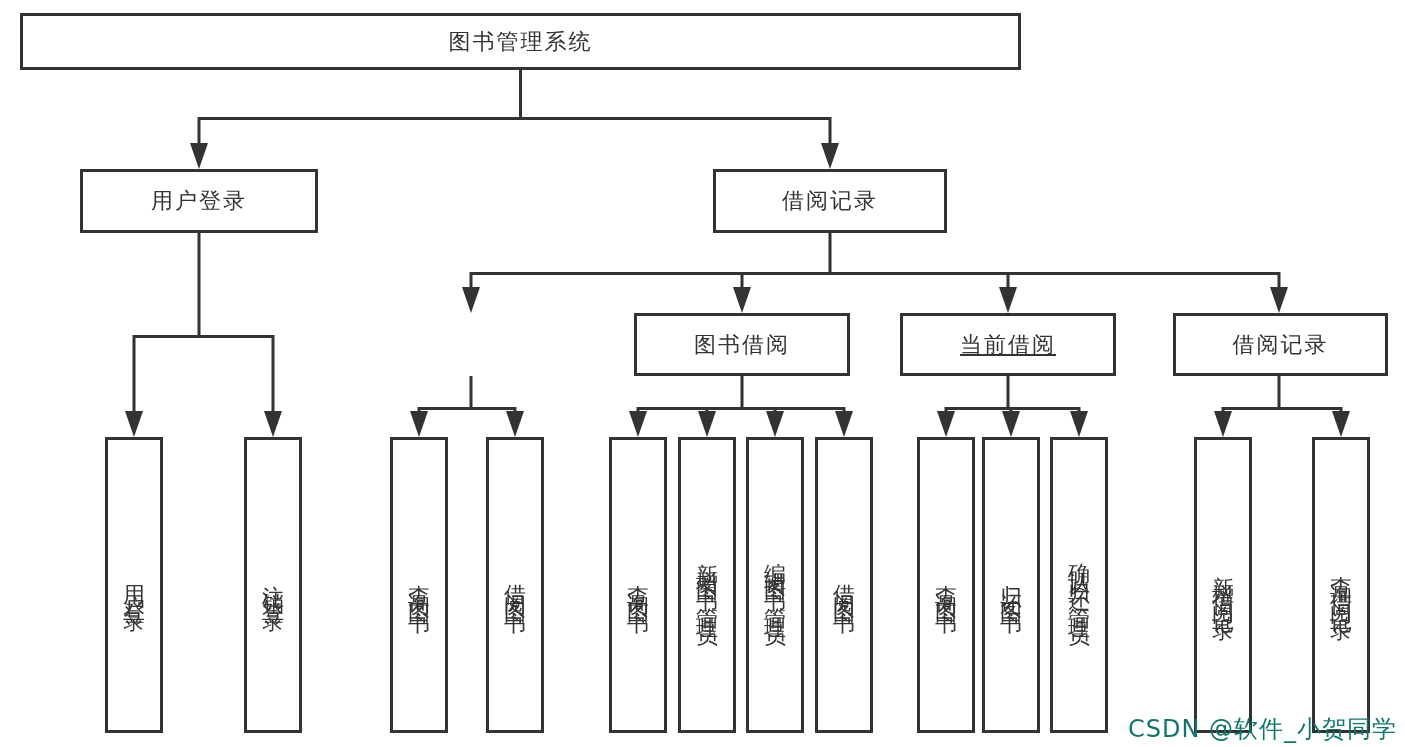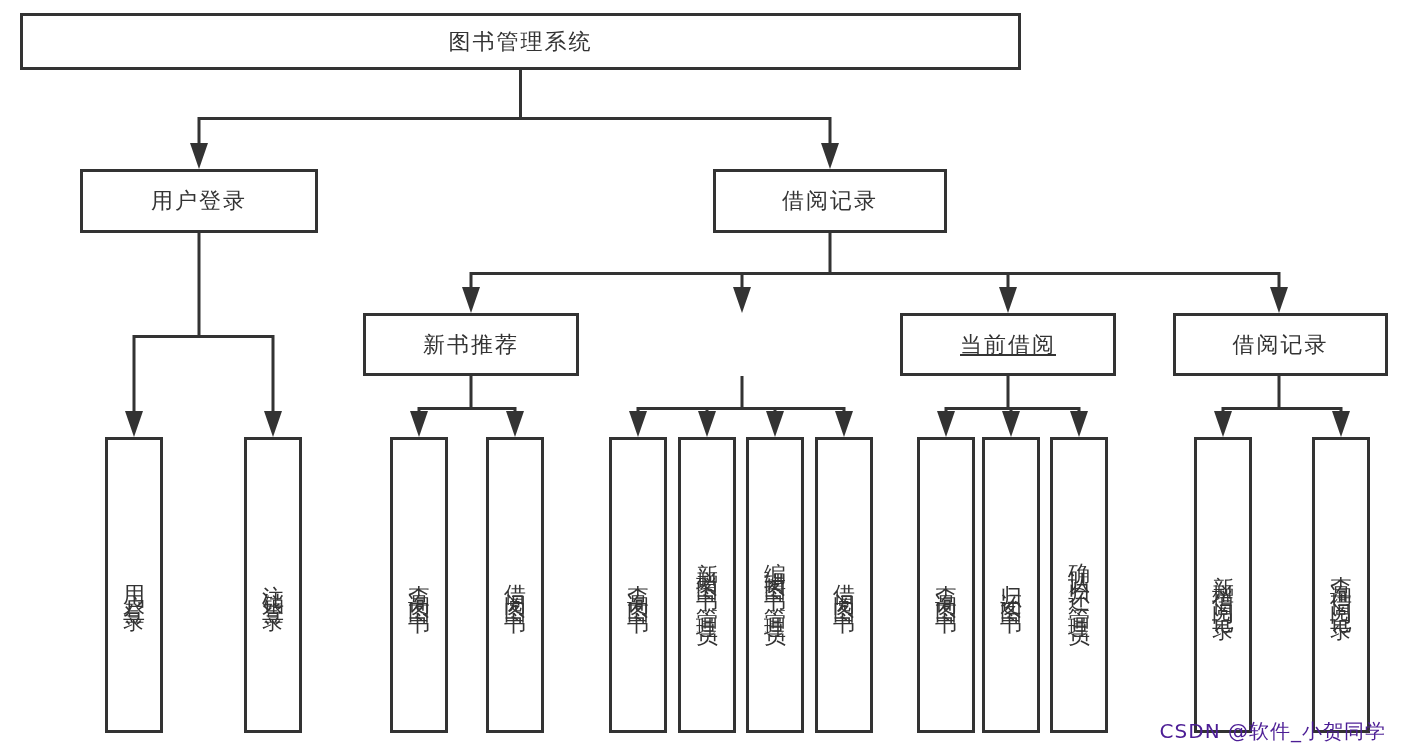--- a/index.html
+++ b/index.html
@@ -46,24 +46,24 @@
     writing-mode: vertical-rl;
     text-orientation: mixed;
     font-size: 22px;
     color: #333333;
     letter-spacing: 9px;
     z-index: 2;
     overflow: hidden;
   }
   .watermark {
     position: absolute;
-    right: 19px;
+    right: 8px;
     bottom: 2px;
-    font-size: 20px;
-    color: #4c1d95;
+    font-size: 24px;
+    color: #0f766e;
     letter-spacing: 1px;
     z-index: 3;
     white-space: nowrap;
   }
 </style>
 </head>
 <body>
 
 <div class="stage">
 
@@ -105,21 +105,21 @@
       <polygon points="1214,411 1232,411 1223,437"></polygon>
       <polygon points="1332,411 1350,411 1341,437"></polygon>
     </g>
   </svg>
 
   <div class="hbox root">图书管理系统</div>
 
   <div class="hbox l2" style="left:80px; width:238px;">用户登录</div>
   <div class="hbox l2" style="left:713px; width:234px;">借阅记录</div>
 
-  <div class="hbox l3" style="left:363px;">新书推荐</div>
+  <div class="hbox l3" style="left:634px;">图书借阅</div>
   <div class="hbox l3" style="left:900px;text-decoration:underline;">当前借阅</div>
   <div class="hbox l3" style="left:1173px; width:215px;">借阅记录</div>
 
   <div class="vbox" style="left:105px;">用户登录</div>
   <div class="vbox" style="left:244px;">注销登录</div>
   <div class="vbox" style="left:390px;">查询图书</div>
   <div class="vbox" style="left:486px;">借阅图书</div>
   <div class="vbox" style="left:609px;">查询图书</div>
   <div class="vbox" style="left:678px;">新增图书（管理员）</div>
   <div class="vbox" style="left:746px;">编辑图书（管理员）</div>

